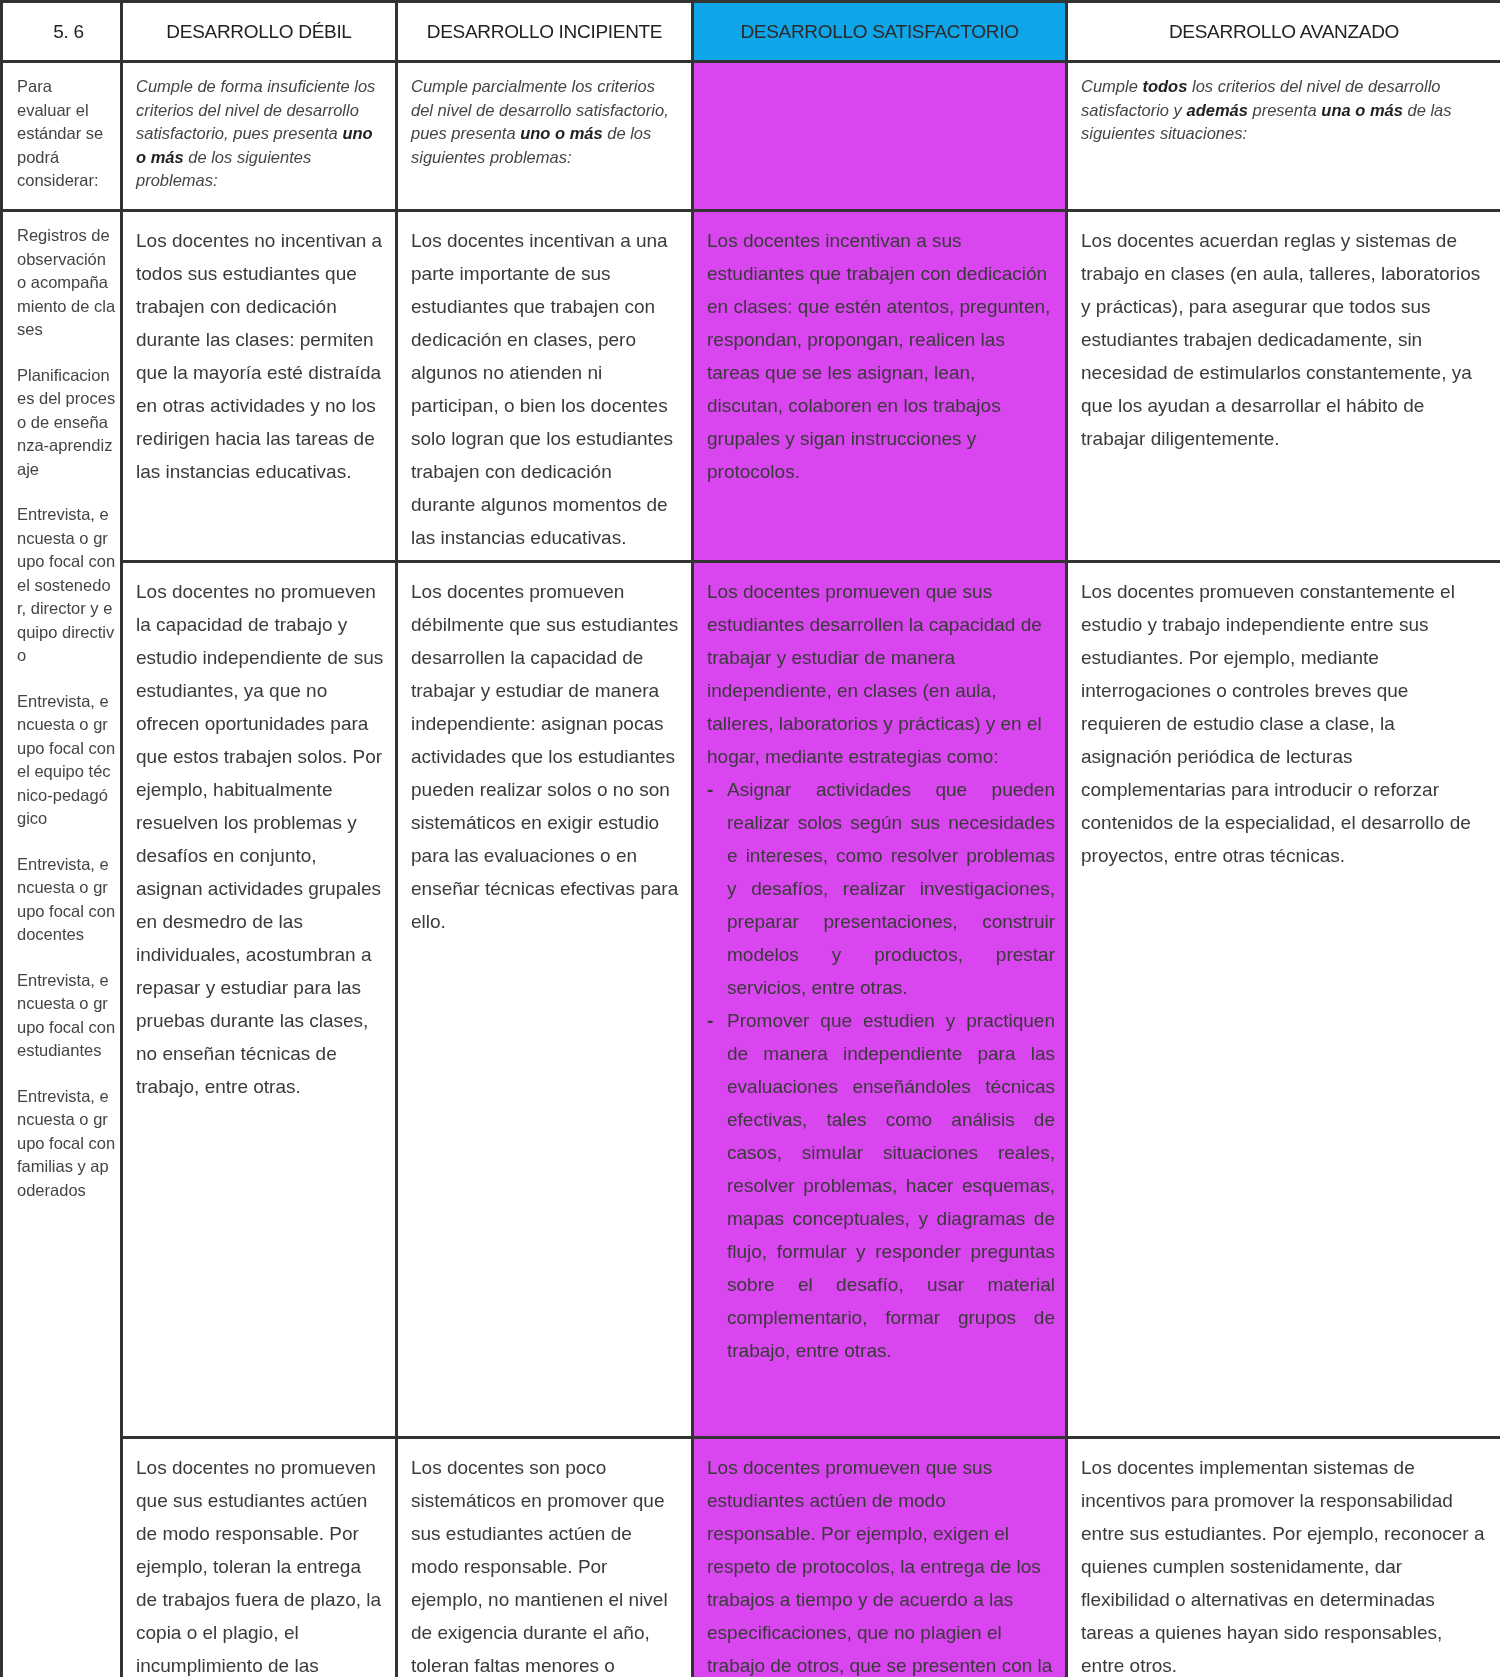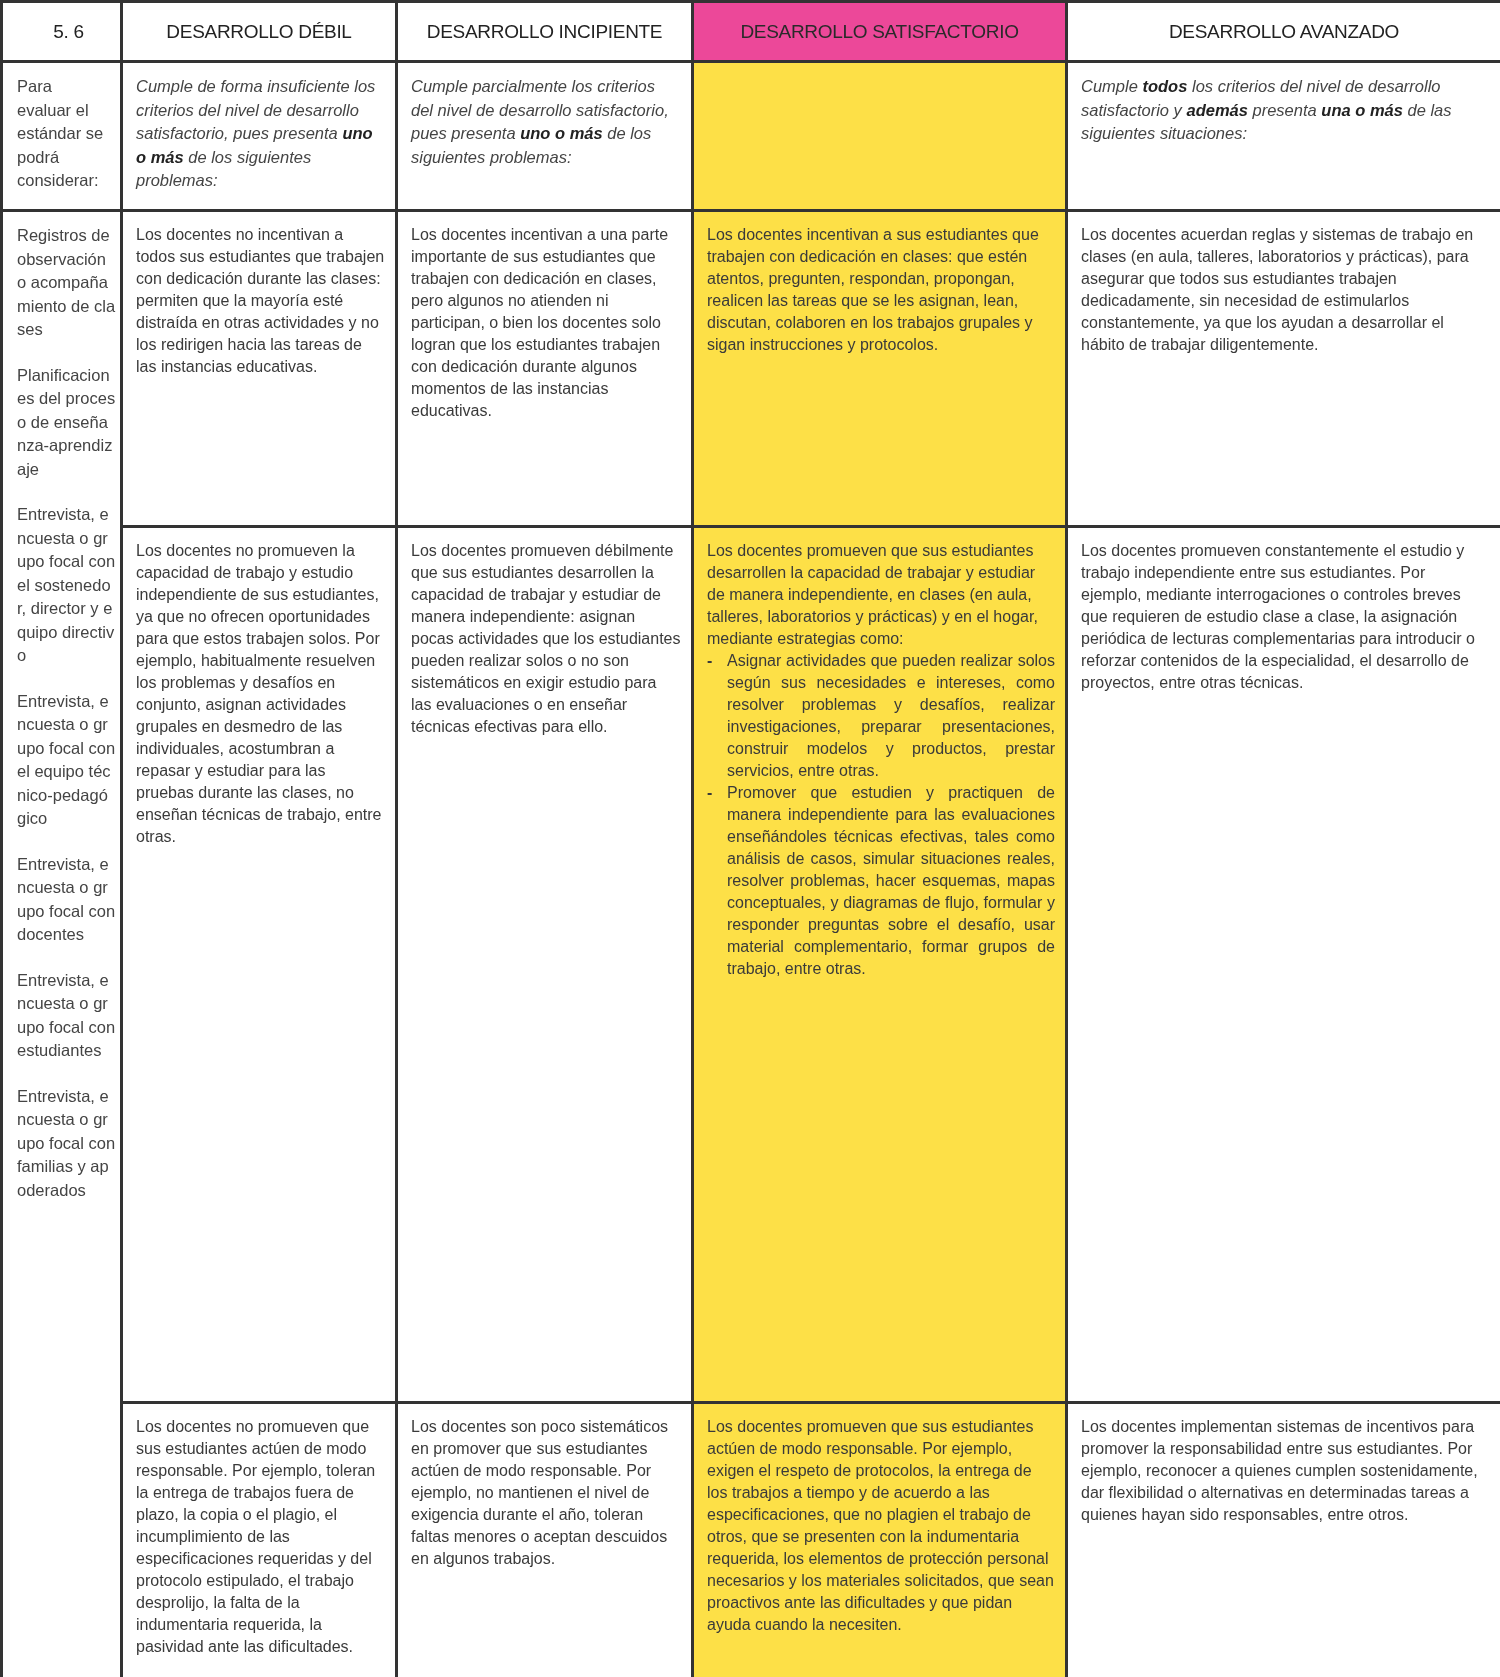--- a/index.html
+++ b/index.html
@@ -6,29 +6,29 @@
   body { width: 1500px; height: 1677px; overflow: hidden; position: relative;
          font-family: "Liberation Sans", "DejaVu Sans", sans-serif; color: #3a3a3a; }
   table.rubric { position: absolute; left: 0; top: 0; border-collapse: collapse;
                  table-layout: fixed; width: 1500px; }
   table.rubric td, table.rubric th { border: 3px solid #333333; vertical-align: top; padding: 0; }
   .c0 { width: 120px; } .c1 { width: 275px; } .c2 { width: 296px; } .c3 { width: 374px; } .c4 { width: 435px; }
   tr.head { height: 60px; }
   tr.head th { vertical-align: middle; font-weight: normal; font-size: 19px; color: #222;
                letter-spacing: -0.3px; }
   tr.head th.code { text-align: center; padding-left: 14px; }
-  tr.head th.sat { background: #ec4899; color: #2a2a2a; }
+  tr.head th.sat { background: #0ea5e9; color: #2a2a2a; }
   tr.intro { height: 149px; }
   tr.intro td { font-size: 16.5px; line-height: 23.5px; padding: 12px 12px 8px 13px; }
   tr.intro td.lead { padding-left: 14px; color: #444; }
   tr.intro td .it { font-style: italic; color: #444; }
   tr.intro td .b { font-weight: bold; color: #222; }
-  td.satcol { background: #fde047; }
+  td.satcol { background: #d946ef; }
   tr.r1 { height: 316px; margin-top: 8px; } tr.r2 { height: 876px; } tr.r3 { height: 411px; }
-  tr.body td { font-size: 16px; line-height: 22px; padding: 12px 10px 6px 13px; color: #3a3a3a; }
+  tr.body td { font-size: 19px; line-height: 33px; padding: 12px 10px 6px 13px; color: #3a3a3a; }
   tr.body td.sources { font-size: 16.5px; line-height: 23.5px; padding: 12px 4px 0 14px; color: #444; }
   .src-item { margin-bottom: 22px; word-break: break-all; }
   ul.dash { list-style: none; margin: 0; padding: 0 0 0 20px; }
   ul.dash li { position: relative; text-align: justify; }
   ul.dash li .dash-icon { position: absolute; left: -20px; top: 0; font-weight: bold; }
 </style>
 </head>
 <body>
 
 <table class="rubric">

